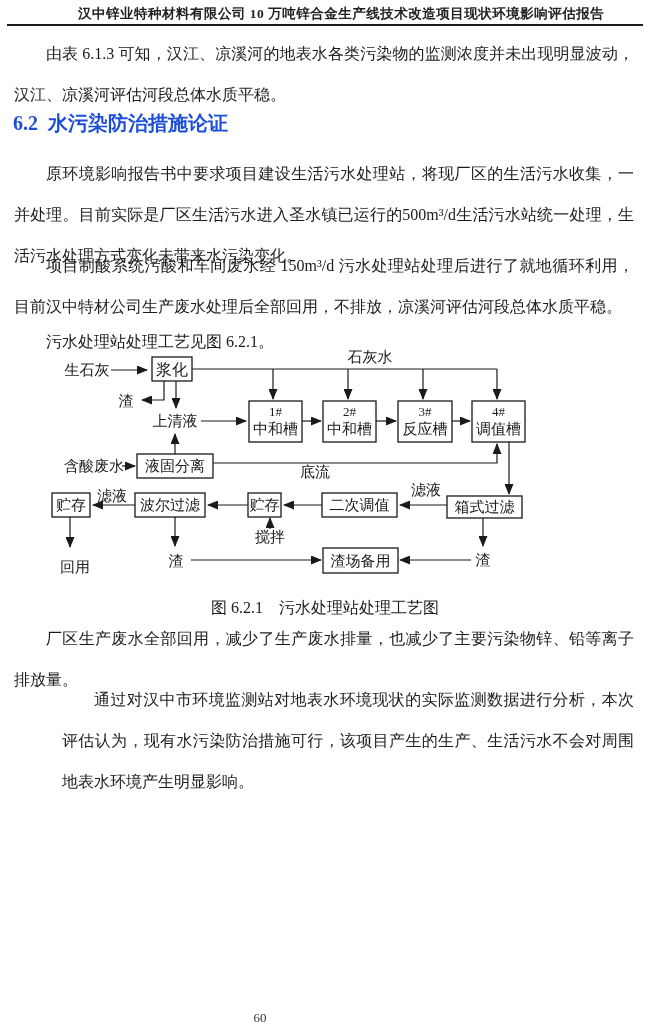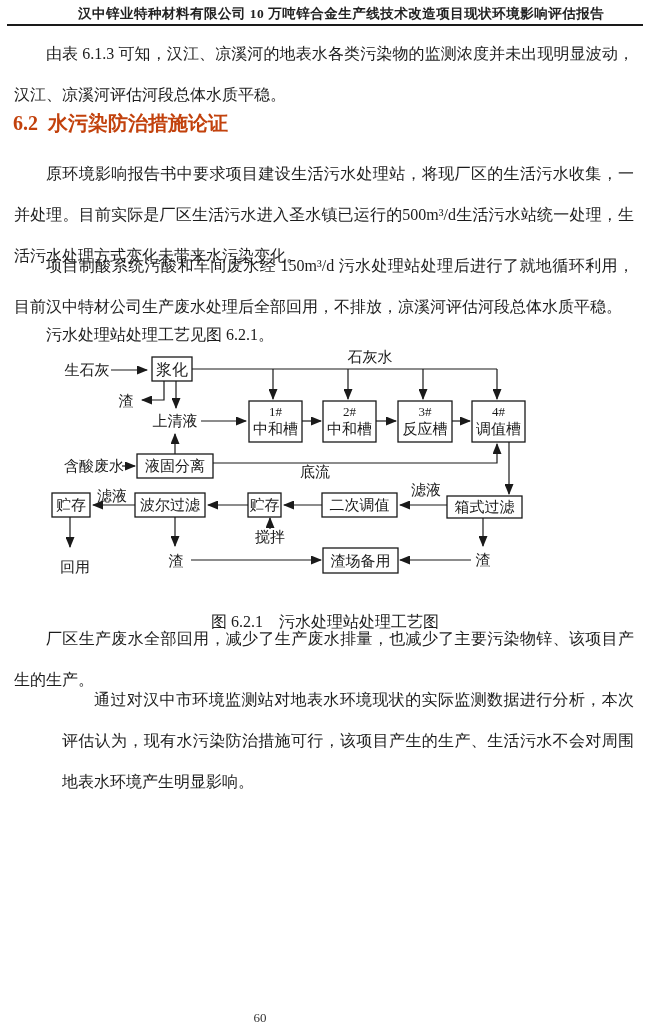--- a/index.html
+++ b/index.html
@@ -22,27 +22,27 @@
     background: #1a1a1a;
   }
 
   .para {
     position: absolute; left: 14px; right: 16px;
     font-size: 16px; line-height: 41px; text-align: justify;
     text-indent: 2em; color: #1c1c1c;
   }
   .section-heading {
     position: absolute; left: 13px; top: 110px;
-    font-size: 20px; font-weight: bold; color: #c2410c;
+    font-size: 20px; font-weight: bold; color: #1d4ed8;
     font-family: "Liberation Serif", "DejaVu Serif", serif;
   }
   .section-heading .sec-no { margin-right: 10px; }
 
   .figure-caption {
-    position: absolute; top: 612px; left: 0; width: 650px;
+    position: absolute; top: 598px; left: 0; width: 650px;
     text-align: center; font-size: 16px; color: #1c1c1c;
     white-space: pre-wrap;
   }
 
   .flowchart {
     position: absolute; top: 345px; left: 0;
   }
   .flowchart rect {
     fill: #ffffff; stroke: #1a1a1a; stroke-width: 1.3;
   }
@@ -70,21 +70,21 @@
   <div class="header-rule"></div>
 
   <p class="para" style="top:33px;">由表 6.1.3 可知，汉江、凉溪河的地表水各类污染物的监测浓度并未出现明显波动，汉江、凉溪河评估河段总体水质平稳。</p>
 
   <h2 class="section-heading"><span class="sec-no">6.2</span><span>水污染防治措施论证</span></h2>
 
   <p class="para" style="top:153px;">原环境影响报告书中要求项目建设生活污水处理站，将现厂区的生活污水收集，一并处理。目前实际是厂区生活污水进入圣水镇已运行的500m³/d生活污水站统一处理，生活污水处理方式变化未带来水污染变化。</p>
 
   <p class="para" style="top:245px;">项目制酸系统污酸和车间废水经 150m³/d 污水处理站处理后进行了就地循环利用，目前汉中特材公司生产废水处理后全部回用，不排放，凉溪河评估河段总体水质平稳。</p>
 
-  <p class="para" style="top:314px;">污水处理站处理工艺见图 6.2.1。</p>
+  <p class="para" style="top:321px;">污水处理站处理工艺见图 6.2.1。</p>
 
   <svg class="flowchart" width="650" height="245" viewBox="0 0 650 245">
     <defs>
       <marker id="ah" markerUnits="userSpaceOnUse" markerWidth="11" markerHeight="9" refX="10" refY="4.5" orient="auto-start-reverse">
         <path d="M0,0 L11,4.5 L0,9 Z" fill="#1a1a1a"></path>
       </marker>
     </defs>
 
     <line x1="111" y1="25" x2="147" y2="25" marker-end="url(#ah)"></line>
     <line x1="192" y1="24" x2="497" y2="24"></line>
@@ -152,19 +152,19 @@
     <text x="112" y="156">滤液</text>
     <text x="426" y="150">滤液</text>
     <text x="270" y="197">搅拌</text>
     <text x="75" y="227">回用</text>
     <text x="176" y="221">渣</text>
     <text x="483" y="220">渣</text>
   </svg>
 
   <div class="figure-caption">图 6.2.1　污水处理站处理工艺图</div>
 
-  <p class="para" style="top:618px;">厂区生产废水全部回用，减少了生产废水排量，也减少了主要污染物锌、该项目产生的生产。</p>
+  <p class="para" style="top:618px;">厂区生产废水全部回用，减少了生产废水排量，也减少了主要污染物锌、铅等离子排放量。</p>
 
   <p class="para" style="top:679px;margin-left:48px;">通过对汉中市环境监测站对地表水环境现状的实际监测数据进行分析，本次评估认为，现有水污染防治措施可行，该项目产生的生产、生活污水不会对周围地表水环境产生明显影响。</p>
 
   <div class="page-number">60</div>
 
 </div>
 
 </body></html>

